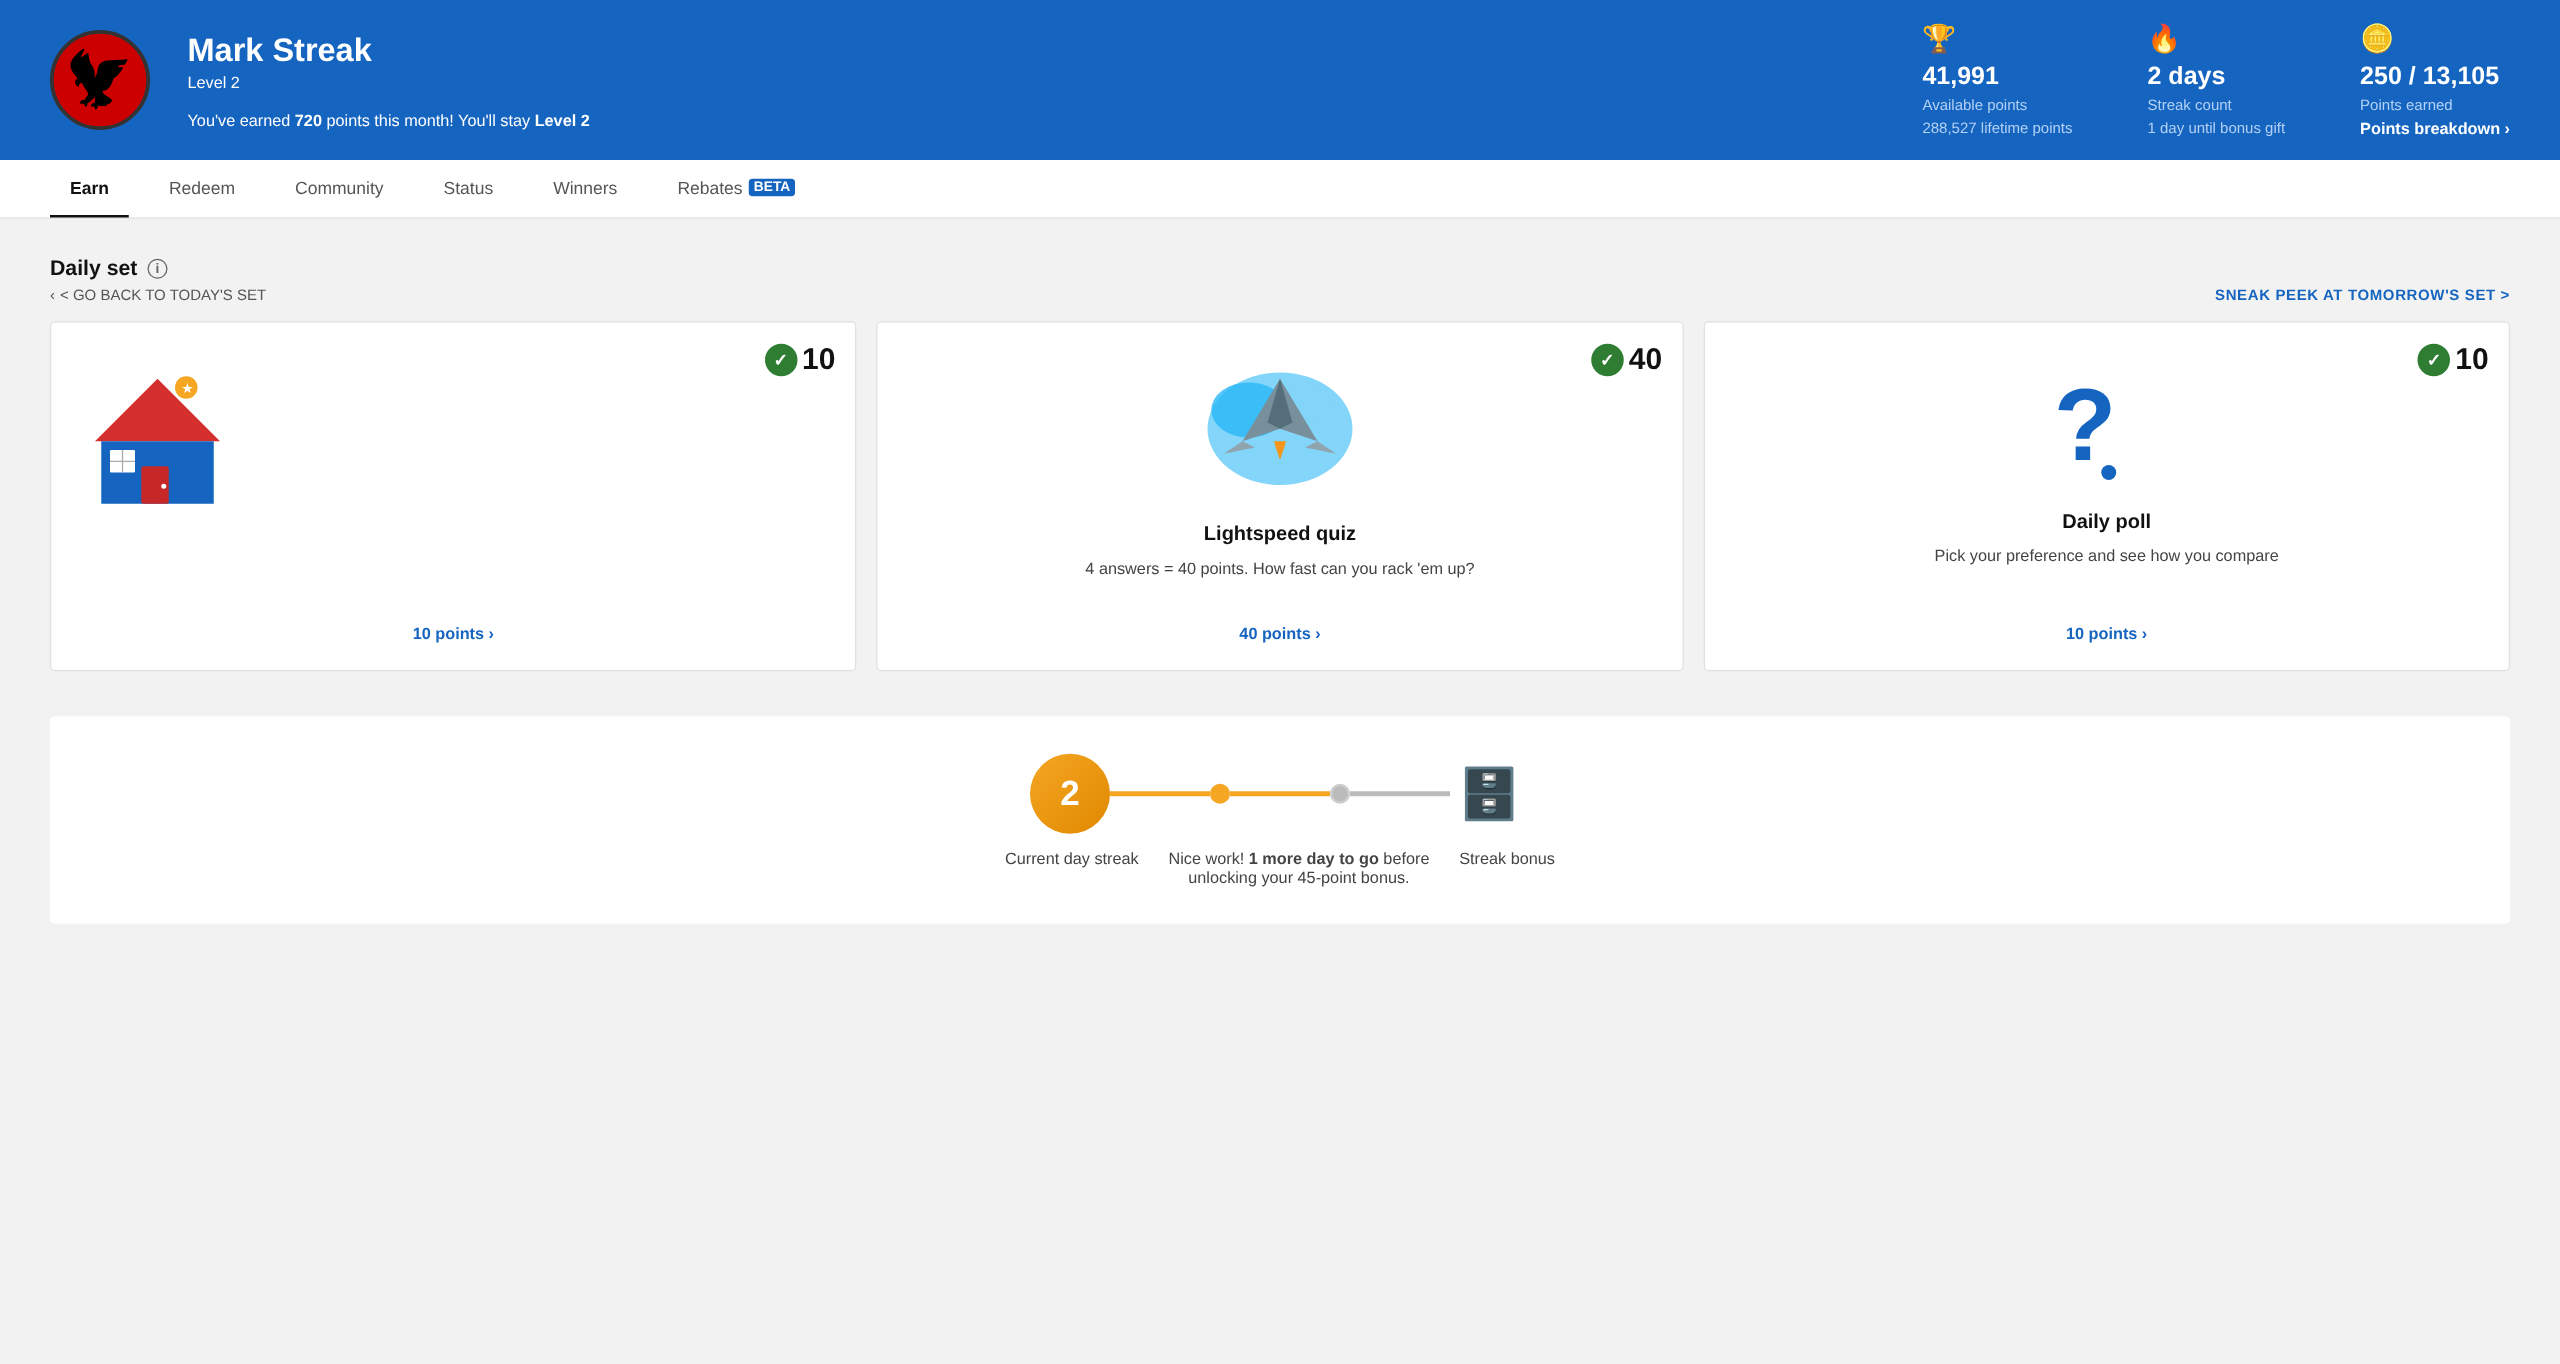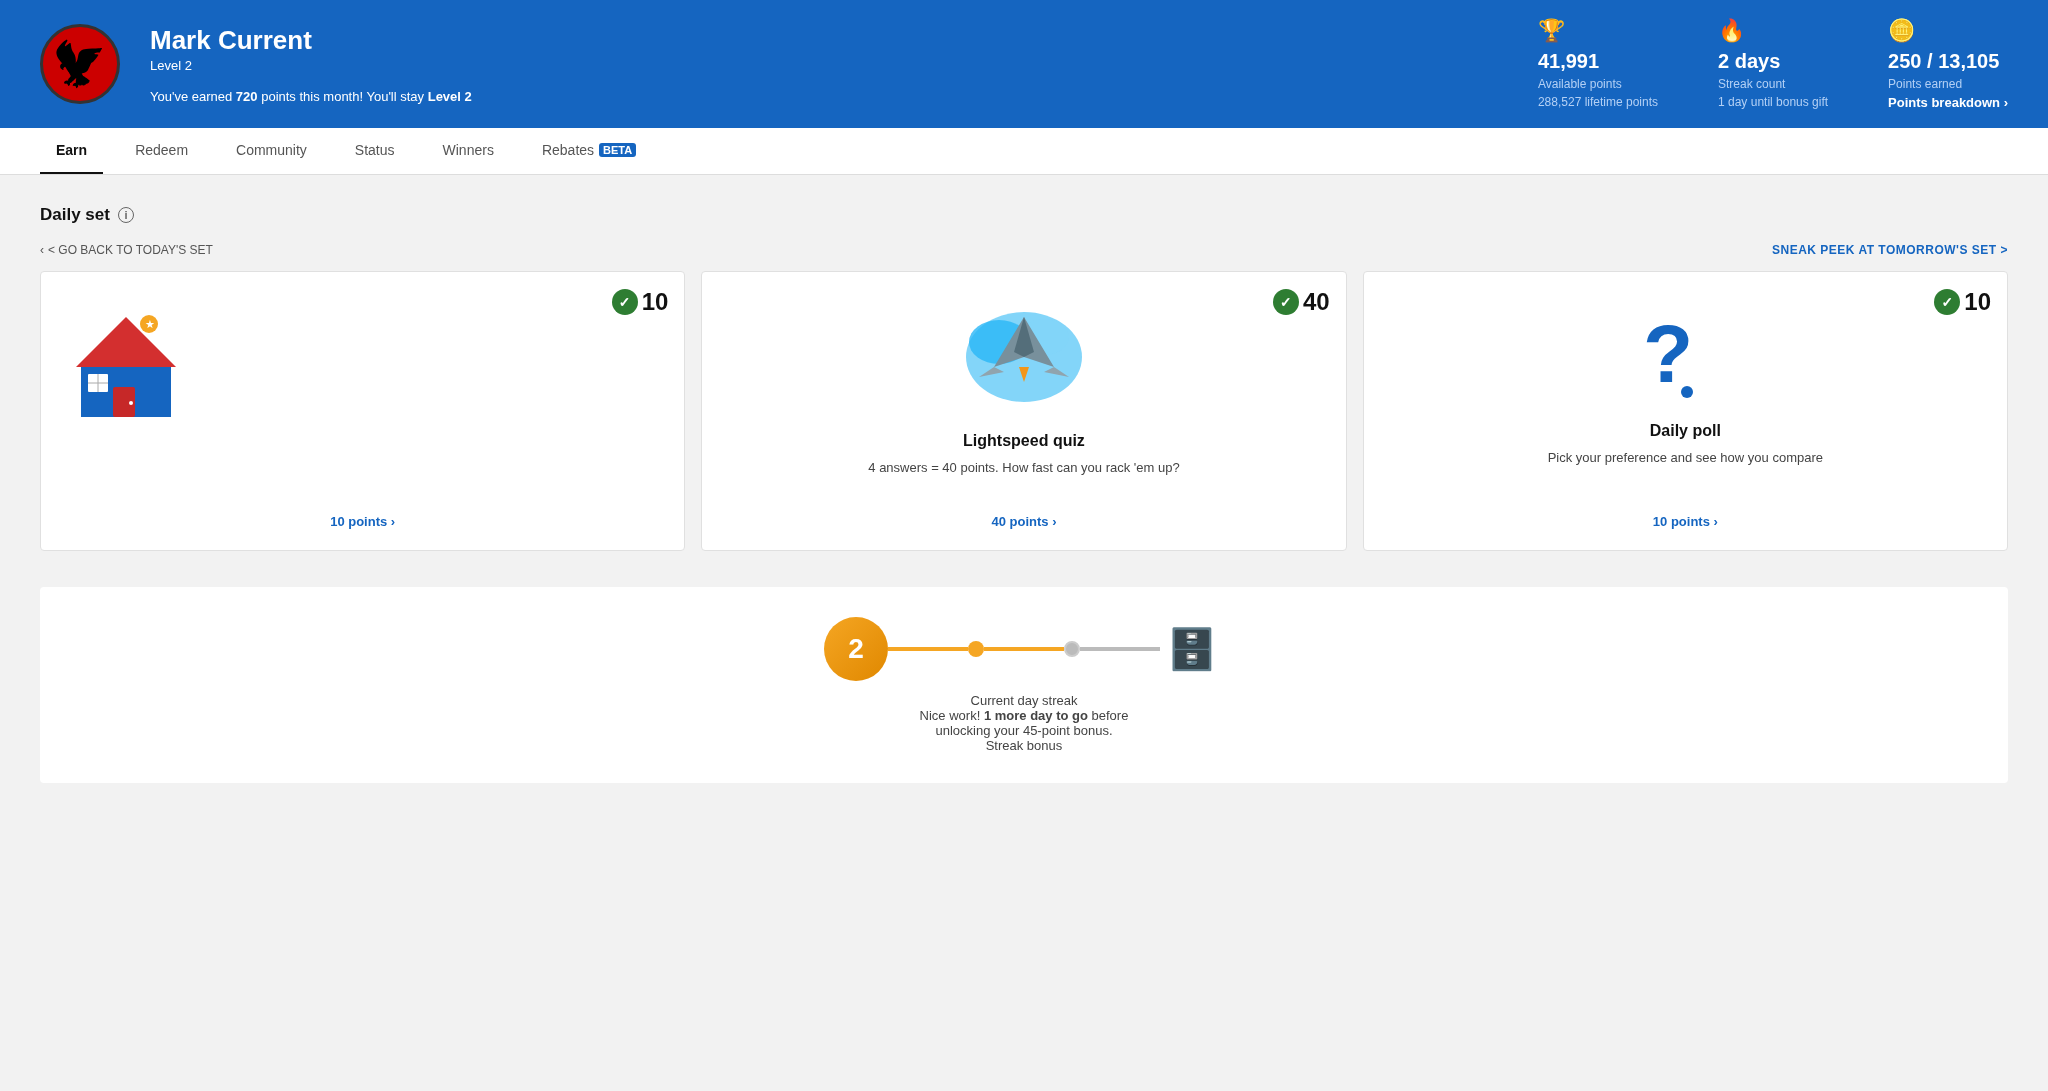--- a/index.html
+++ b/index.html
@@ -81,21 +81,21 @@
     
     .main { padding: 30px 40px; }
 
     .section-title {
       font-size: 17px;
       font-weight: 600;
       color: #111;
       display: flex;
       align-items: center;
       gap: 8px;
-      margin-bottom: 18px;
+      margin-bottom: 4px;
       text-align: center;
     }
     .info-icon {
       width: 16px; height: 16px;
       border-radius: 50%;
       border: 1.5px solid #666;
       display: inline-flex; align-items: center; justify-content: center;
       font-size: 11px; color: #666; cursor: pointer;
       font-weight: 600;
     }
@@ -227,36 +227,35 @@
       width: 64px; height: 64px;
       display: flex; align-items: center; justify-content: center;
       font-size: 40px;
     }
     .streak-label {
       font-size: 13px; color: #444; text-align: center; max-width: 160px;
     }
 
     .streak-labels-row {
       display: flex;
-      align-items: center;
+      align-items: flex-start;
       justify-content: space-between;
       width: 440px;
-      flex-direction: column;
     }
 
   </style>
 </head>
 <body>
 
 <header class="header">
   <div class="avatar-wrap">
     <span class="avatar-bird">🦅</span>
   </div>
   <div class="user-info">
-    <div class="user-name">Mark Current</div>
+    <div class="user-name">Mark Streak</div>
     <div class="user-level">Level 2</div>
     <div class="user-msg">
       You've earned <strong>720</strong> points this month! You'll stay <strong>Level 2</strong>
     </div>
   </div>
 
   <div class="header-stats">
 
     <div class="stat-block">
       <div class="stat-icon">🏆</div>

